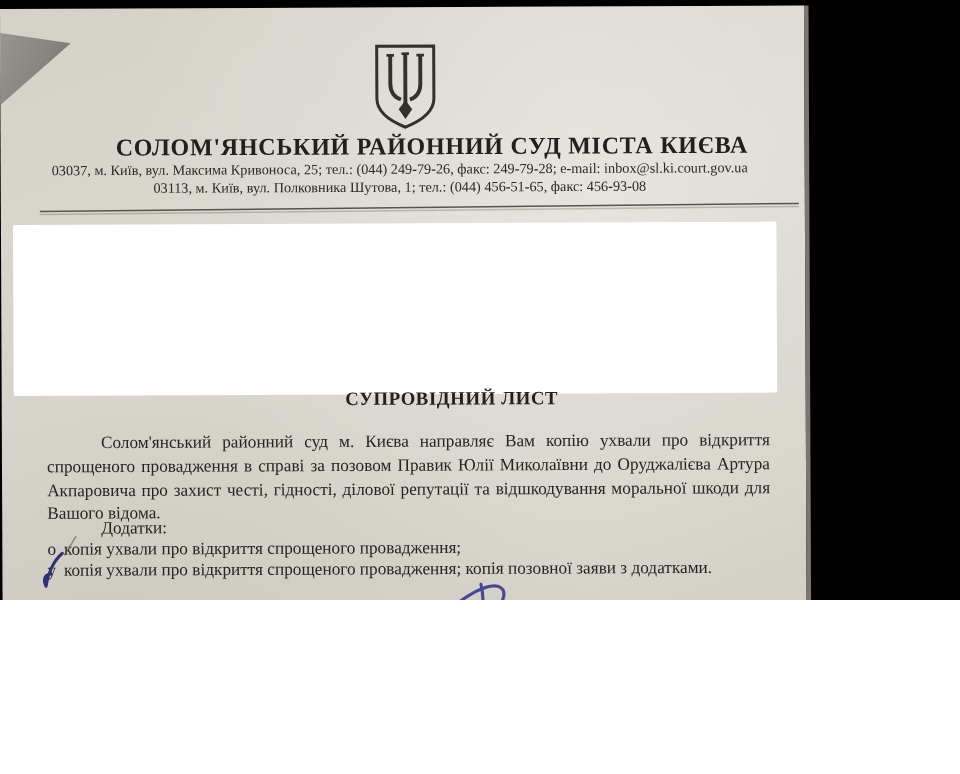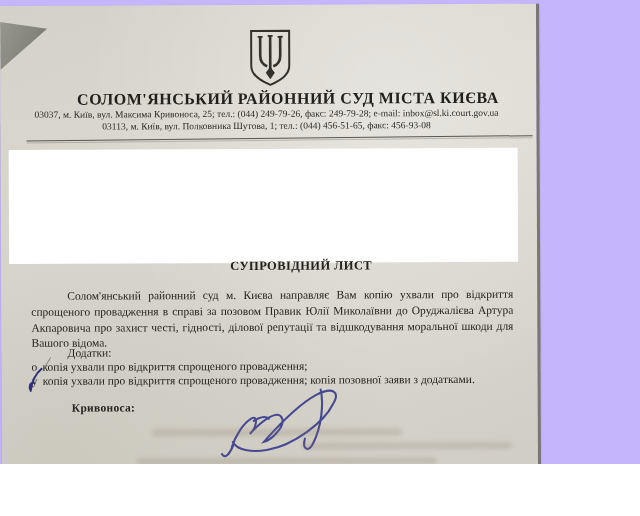--- a/index.html
+++ b/index.html
@@ -1,17 +1,17 @@
 <!DOCTYPE html>
 <html><head>
 <meta charset="utf-8">
 <style>
   html,body{margin:0;padding:0;background:#ffffff;}
   .stage{
-    position:relative;width:640px;height:464px;background:#c4b5fd;overflow:hidden;
+    position:relative;width:640px;height:400px;background:#000000;overflow:hidden;
     font-family:"Liberation Serif","DejaVu Serif",serif;color:#262420;
   }
   .paper{
     position:absolute;left:0;top:6px;width:536px;height:498px;
     background:
       radial-gradient(ellipse at 72% 18%, rgba(255,255,255,.30), transparent 55%),
       radial-gradient(ellipse at 10% 90%, rgba(120,115,100,.12), transparent 50%),
       linear-gradient(160deg,#d4d1c8 0%,#dcd9d1 40%,#d7d4cb 70%,#cfccc3 100%);
     border-right:3px solid #79776f;
     border-bottom:2px solid #8d8b82;

